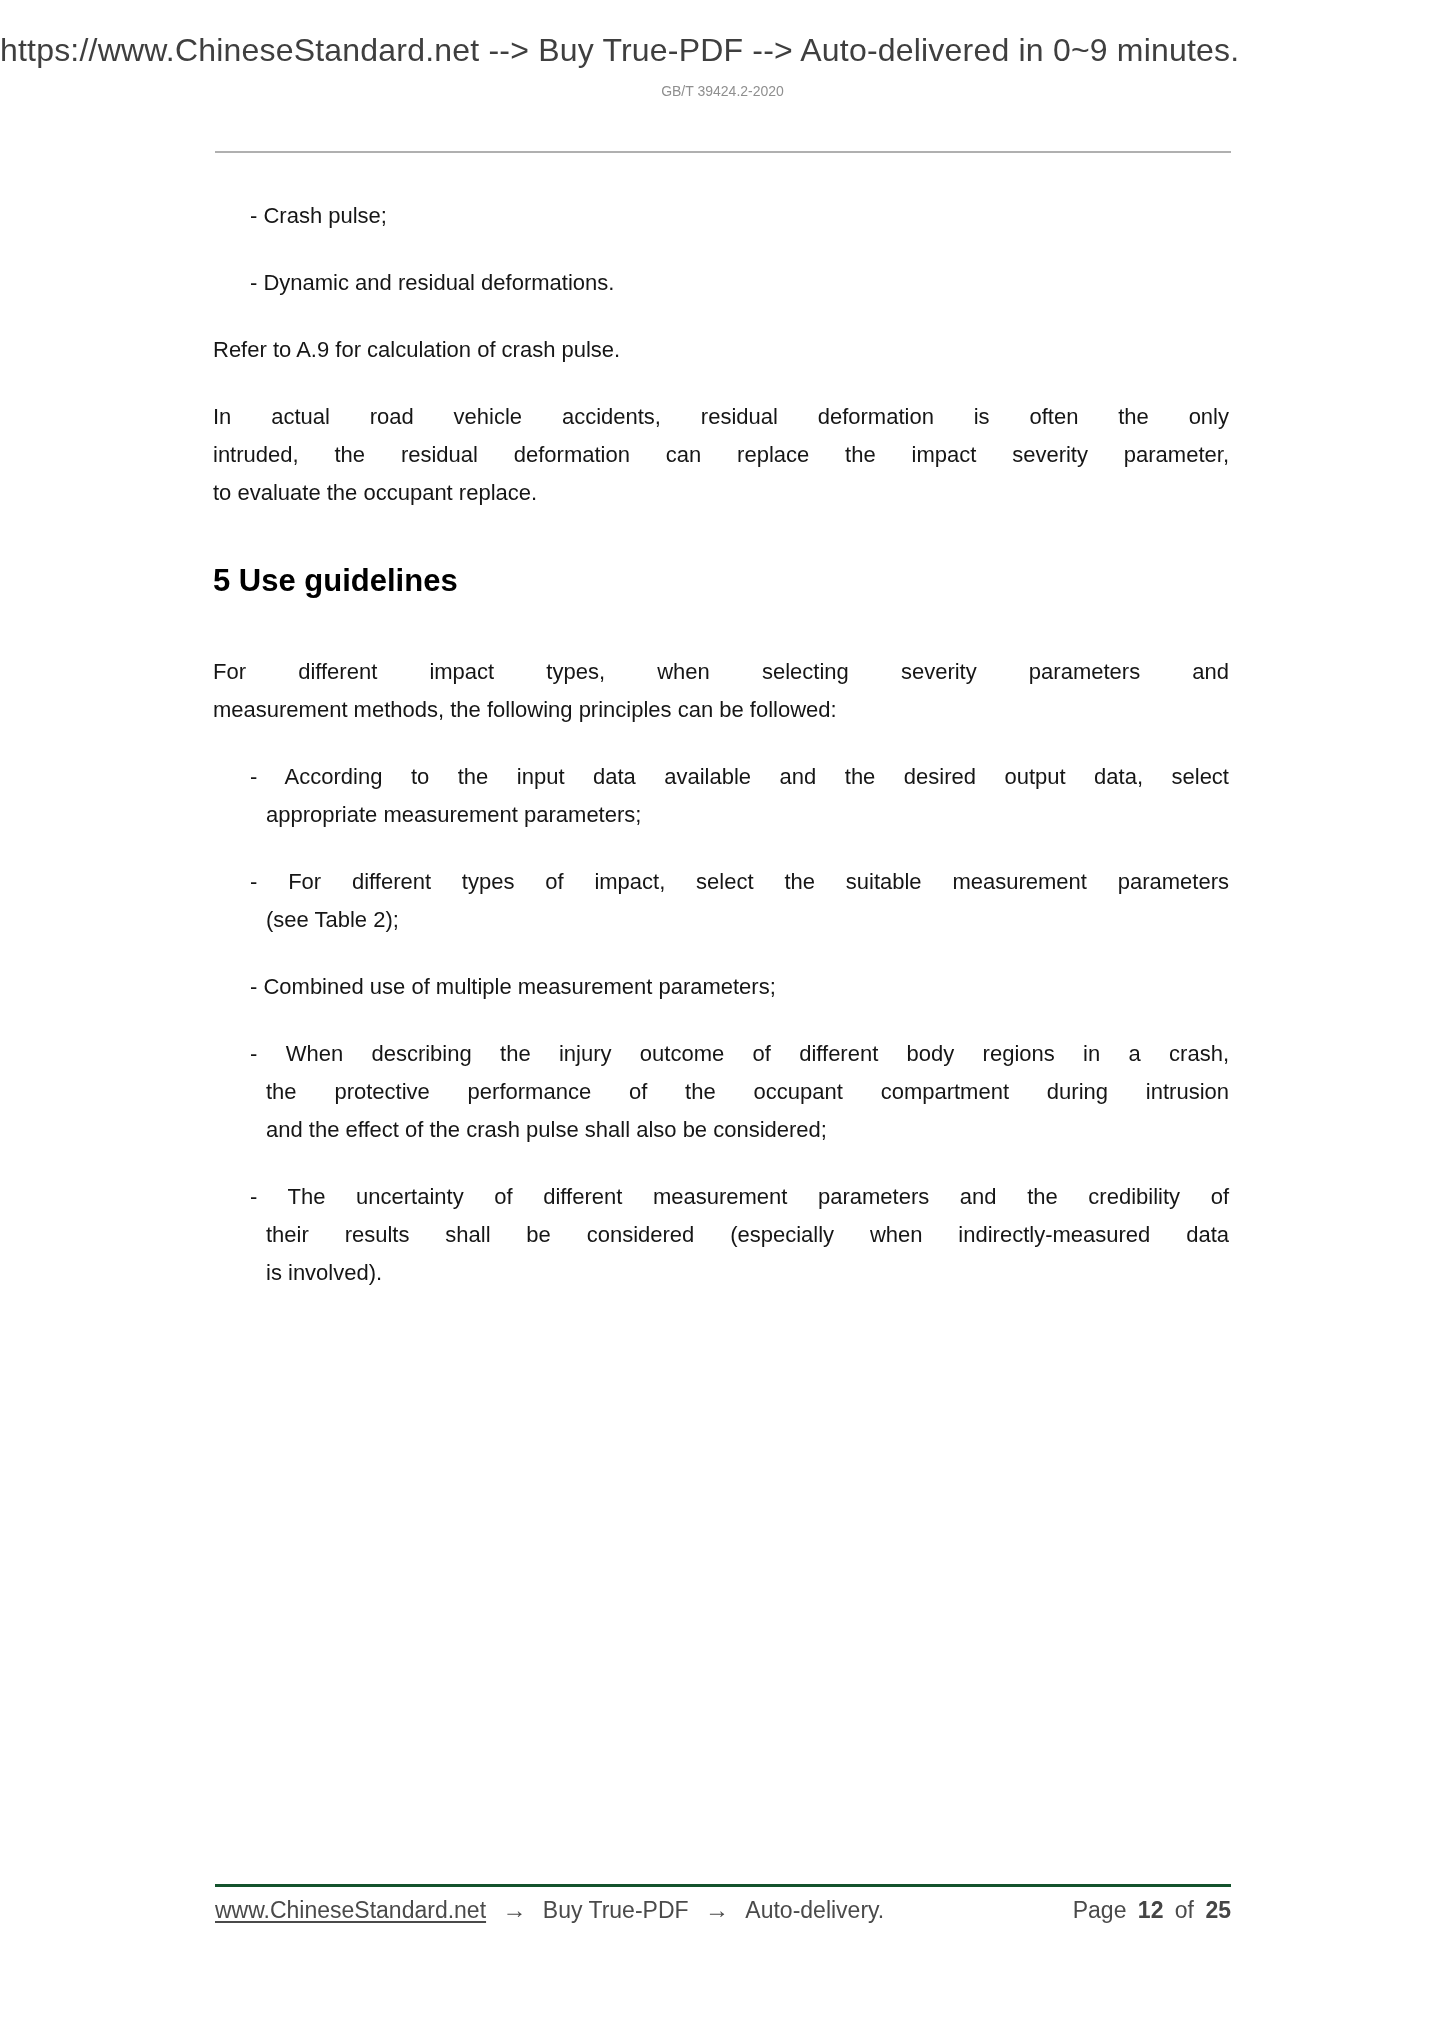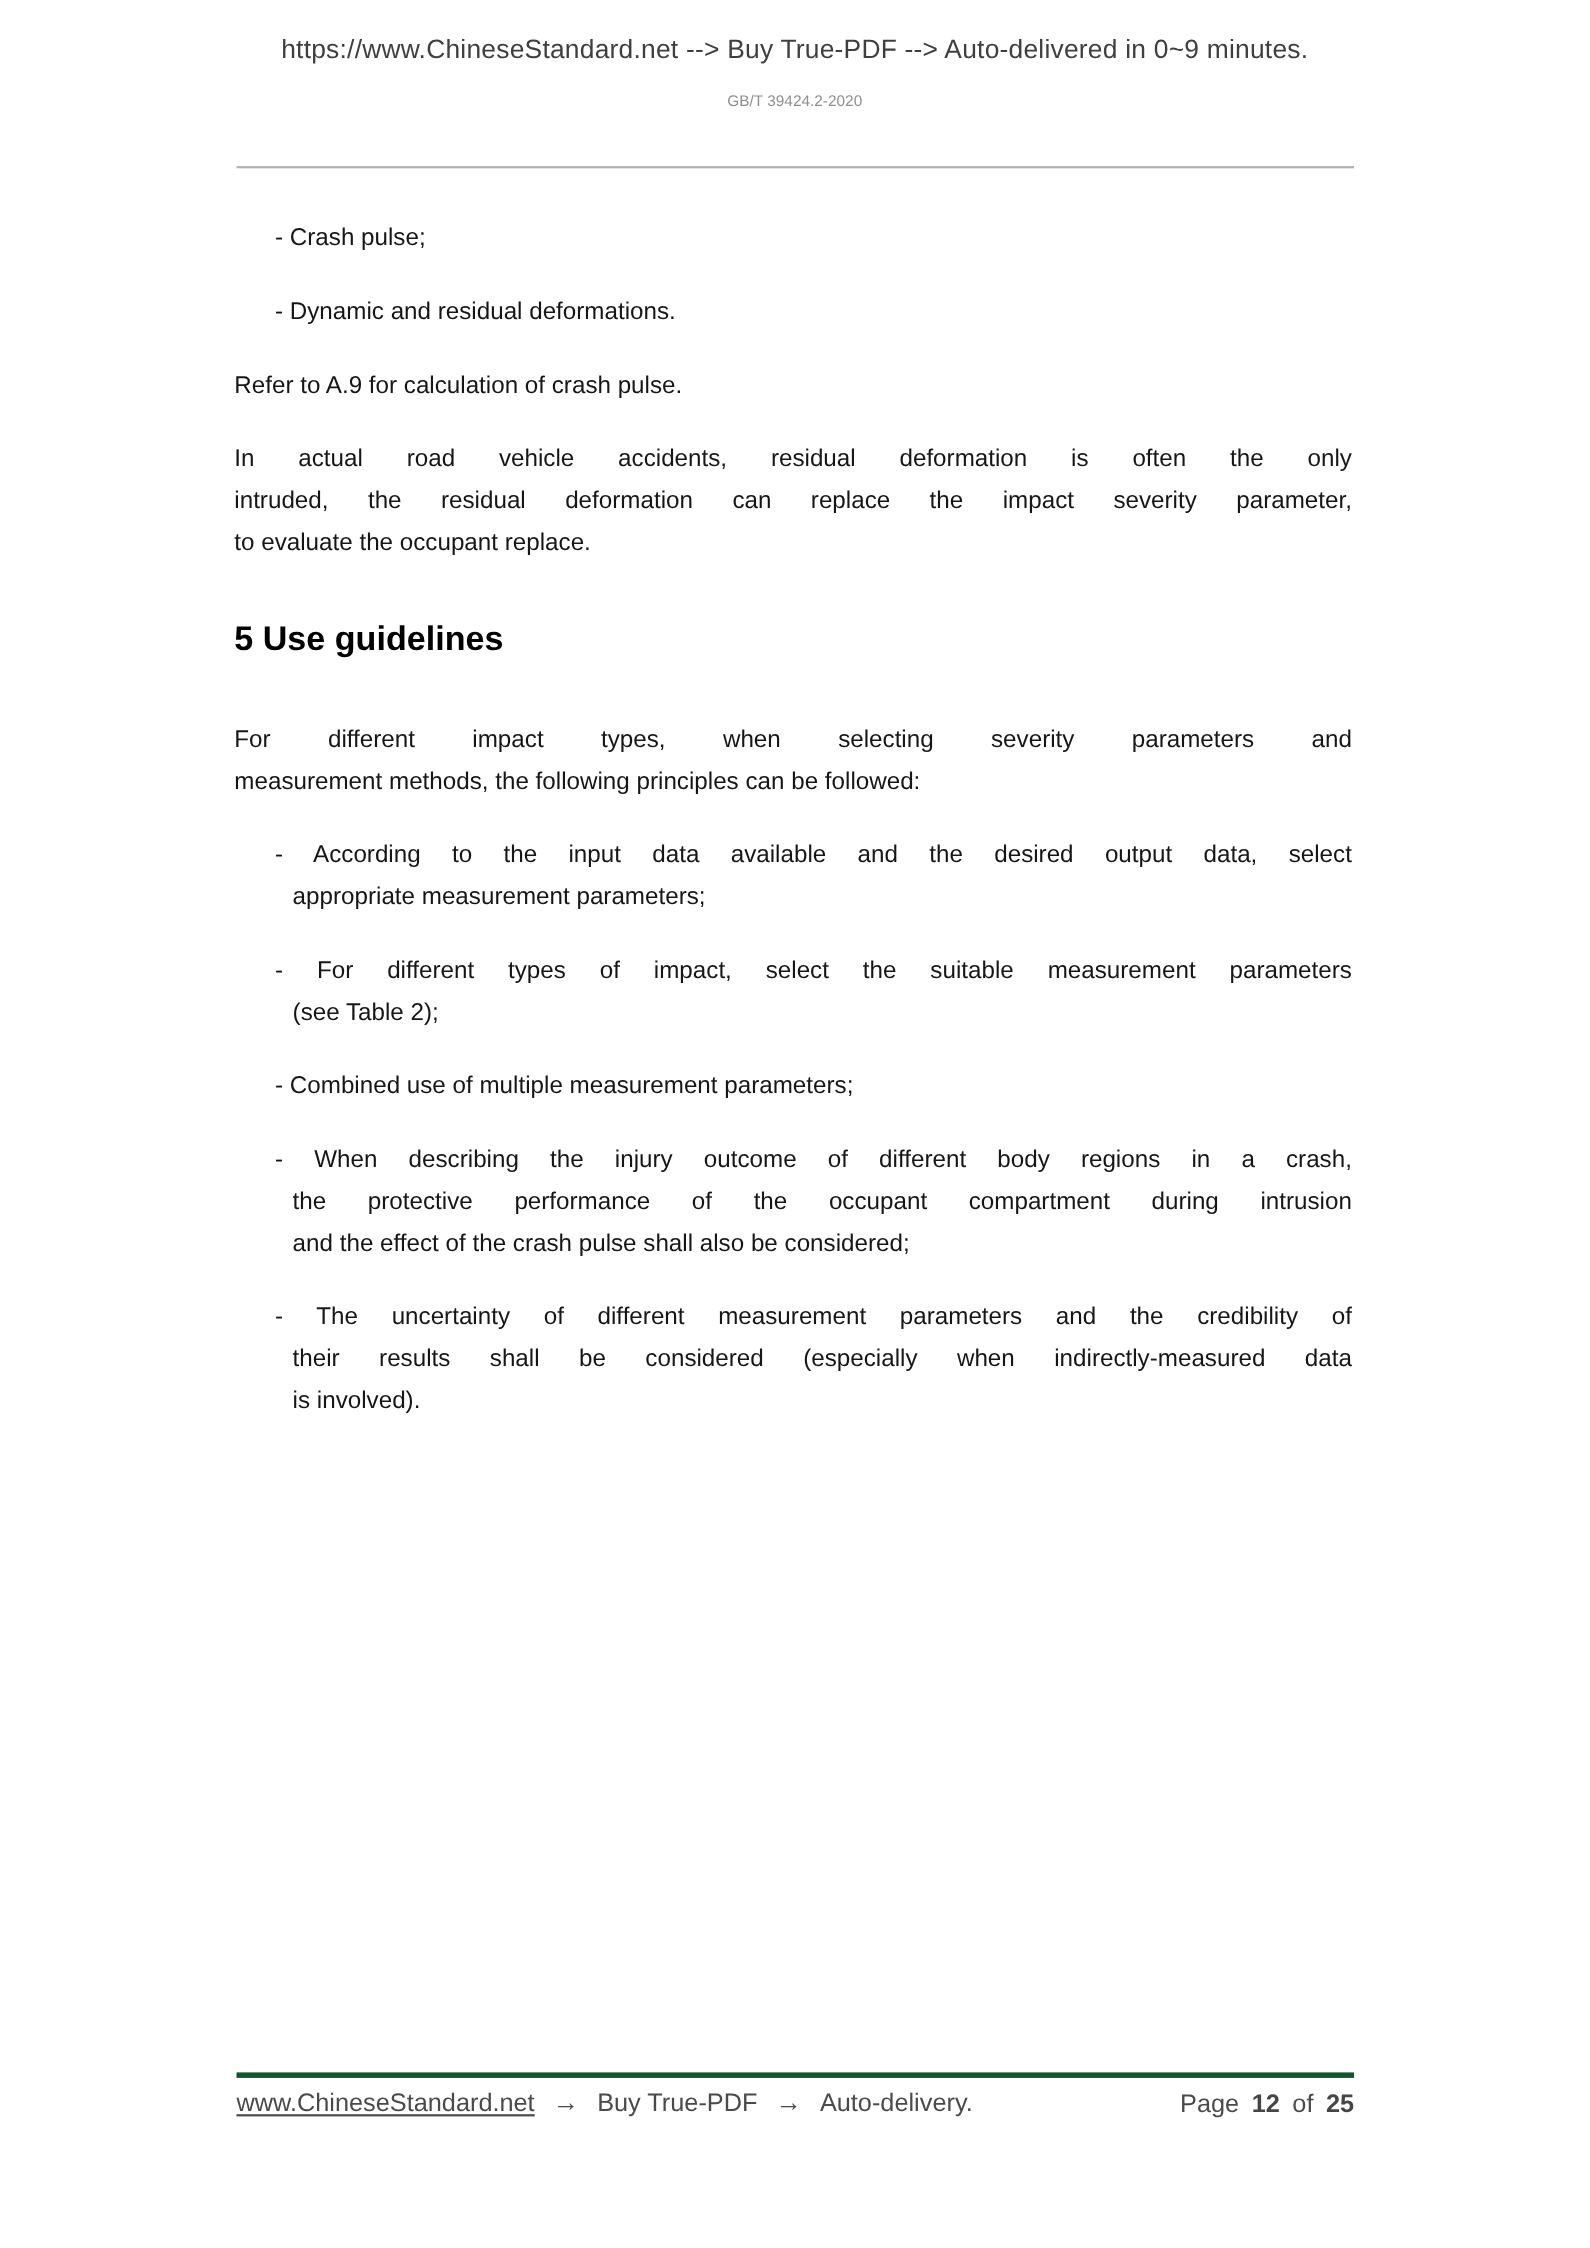--- a/index.html
+++ b/index.html
@@ -14,22 +14,21 @@
     background: #ffffff;
     font-family: "Liberation Sans", sans-serif;
     overflow: hidden;
   }
   
   .banner {
     position: absolute;
     top: 32px;
     left: 0;
     width: 100%;
-    text-align: center;
-    font-size: 24px;
+    font-size: 32px;
     color: #3f3f3f;
     letter-spacing: 0.2px;
   }
   .docnum {
     position: absolute;
     top: 83px;
     left: 0;
     width: 100%;
     text-align: center;
     font-size: 14px;
@@ -67,21 +66,21 @@
     color: #000000;
     margin-top: 46px;
     margin-bottom: 49px;
   }
   
   .footer {
     position: absolute;
     top: 1884px;
     left: 215px;
     width: 1016px;
-    border-top: 5px solid #14532d;
+    border-top: 3px solid #14532d;
     padding-top: 9px;
     display: flex;
     justify-content: space-between;
     align-items: flex-end;
     font-size: 23px;
     color: #4a4a4a;
   }
   .footer-left > * + * { margin-left: 10px; }
   .footer-right > * + * { margin-left: 5px; }
   .site {

